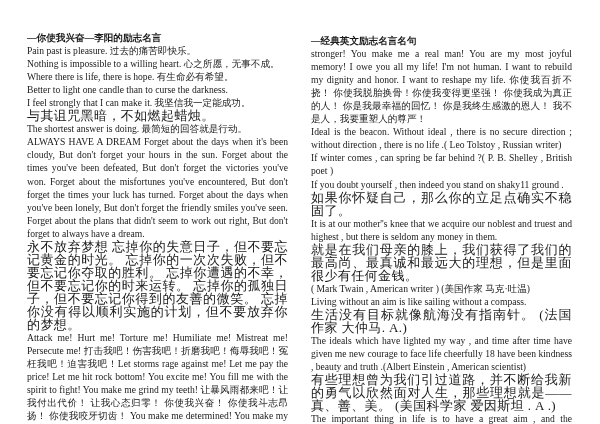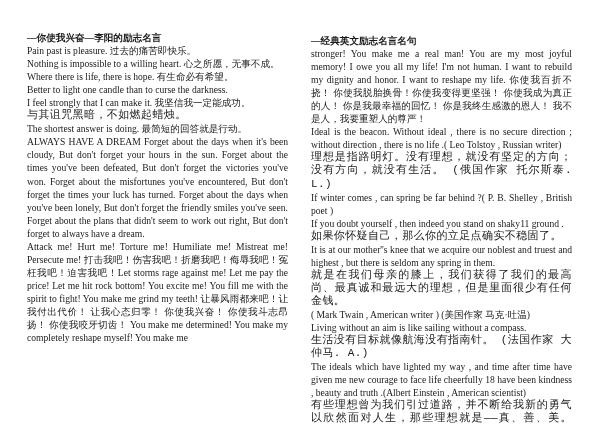--- a/index.html
+++ b/index.html
@@ -4,47 +4,47 @@
 <style>
   html, body { margin:0; padding:0; background:#ffffff; }
   body { width:600px; height:424px; position:relative; overflow:hidden;
          font-family:"Liberation Serif", "DejaVu Serif", serif; color:#1a1a1a; }
   .col { position:absolute; top:31px; width:261px; font-size:9.6px; line-height:13.05px;
          text-align:justify; }
   .col.left { left:27px; }
   .col.right { left:311px; top:34px; width:261px; }
   .p { margin:0; padding:0; }
   .heading { font-weight:bold; }
-  .cn { font-family:Liberation Mono, monospace; font-size:11px; letter-spacing:0.4px; }
+  .cn { font-family:Liberation Serif, serif; font-size:13px; letter-spacing:0.4px; }
 </style>
 </head>
 <body>
 
 <div class="col left">
   <p class="p heading">—你使我兴奋—李阳的励志名言</p>
   <p class="p">Pain past is pleasure.  过去的痛苦即快乐。</p>
   <p class="p">Nothing  is impossible to a willing heart.  心之所愿，无事不成。</p>
   <p class="p">Where there is life, there is hope.  有生命必有希望。</p>
   <p class="p">Better to light one candle than to curse the darkness.</p>
   <p class="p">I feel strongly that I can make it.  我坚信我一定能成功。</p>
   <p class="p cn">与其诅咒黑暗，不如燃起蜡烛。</p>
   <p class="p">The shortest answer is doing.  最简短的回答就是行动。</p>
   <p class="p">ALWAYS HAVE A DREAM Forget about the days when it's been cloudy, But don't forget your hours in the sun. Forget about the times you've been defeated, But don't forget the victories you've won. Forget about the misfortunes you've encountered, But don't forget the times your luck has turned. Forget about the days when you've been lonely, But don't forget the friendly smiles you've seen. Forget about the plans that didn't seem to work out right, But don't forget to always have a dream.</p>
+  <p class="p cn">永不放弃梦想  忘掉你的失意日子，但不要忘记黄金的时光。  忘掉你的一次次失败，但不要忘记你夺取的胜利。  忘掉你遭遇的不幸，  但不要忘记你的时来运转。    忘掉你的孤独日子，但不要忘记你得到的友善的微笑。    忘掉你没有得以顺利实施的计划，但不要放弃你的梦想。</p>
   <p class="p">Attack me! Hurt me! Torture me! Humiliate me! Mistreat me! Persecute me!  打击我吧！伤害我吧！折磨我吧！侮辱我吧！冤枉我吧！迫害我吧！Let storms rage against me! Let me pay the price! Let me hit rock bottom! You excite me! You fill me with the spirit to fight! You make me grind my teeth! 让暴风雨都来吧！让我付出代价！  让我心态归零！  你使我兴奋！   你使我斗志昂扬！   你使我咬牙切齿！   You make me determined! You make my completely reshape myself! You make me</p>
 </div>
 
 <div class="col right">
   <p class="p heading">—经典英文励志名言名句</p>
   <p class="p">stronger! You make me a real man! You are my most joyful memory! I owe you all my life! I'm not human. I want to rebuild my dignity and honor. I want to reshape my life.  你使我百折不挠！   你使我脱胎换骨！你使我变得更坚强！   你使我成为真正的人！   你是我最幸福的回忆！   你是我终生感激的恩人！   我不是人，我要重塑人的尊严！</p>
   <p class="p">Ideal is the beacon. Without  ideal , there is no secure direction ; without direction , there is no life .( Leo Tolstoy , Russian writer)</p>
-  <p class="p cn">理想是指路明灯。没有理想，就没有坚定的方向；没有方向，就没有生活。 (俄国作家 托尔斯泰. L.)</p>
   <p class="p">If winter comes , can spring be far behind ?( P. B. Shelley , British poet )</p>
   <p class="p">If you doubt yourself , then indeed you stand on shaky11 ground .</p>
   <p class="p cn">如果你怀疑自己，那么你的立足点确实不稳固了。</p>
-  <p class="p">It is at our mother''s knee that we acquire our noblest and truest and highest , but there is seldom any spring in them.</p>
+  <p class="p">It is at our mother''s knee that we acquire our noblest and truest and highest , but there is seldom any money in them.</p>
   <p class="p cn">就是在我们母亲的膝上，我们获得了我们的最高尚、最真诚和最远大的理想，但是里面很少有任何金钱。</p>
   <p class="p">( Mark Twain , American writer ) (美国作家  马克·吐温)</p>
   <p class="p">Living without an aim is like sailing without a compass.</p>
   <p class="p cn">生活没有目标就像航海没有指南针。  (法国作家  大仲马. A.)</p>
   <p class="p">The ideals which have lighted my way , and time after time have given me new courage to face life cheerfully 18 have been kindness  , beauty and truth  .(Albert Einstein , American scientist)</p>
   <p class="p cn">有些理想曾为我们引过道路，并不断给我新的勇气以欣然面对人生，那些理想就是——真、善、美。 (美国科学家  爱因斯坦  . A .)</p>
   <p class="p">The important thing  in life is to have a great aim , and the determination to attain it.  人生重要的事情就是确定一个伟大的目标，并决心实现它。</p>
 </div>
 
 </body></html>

